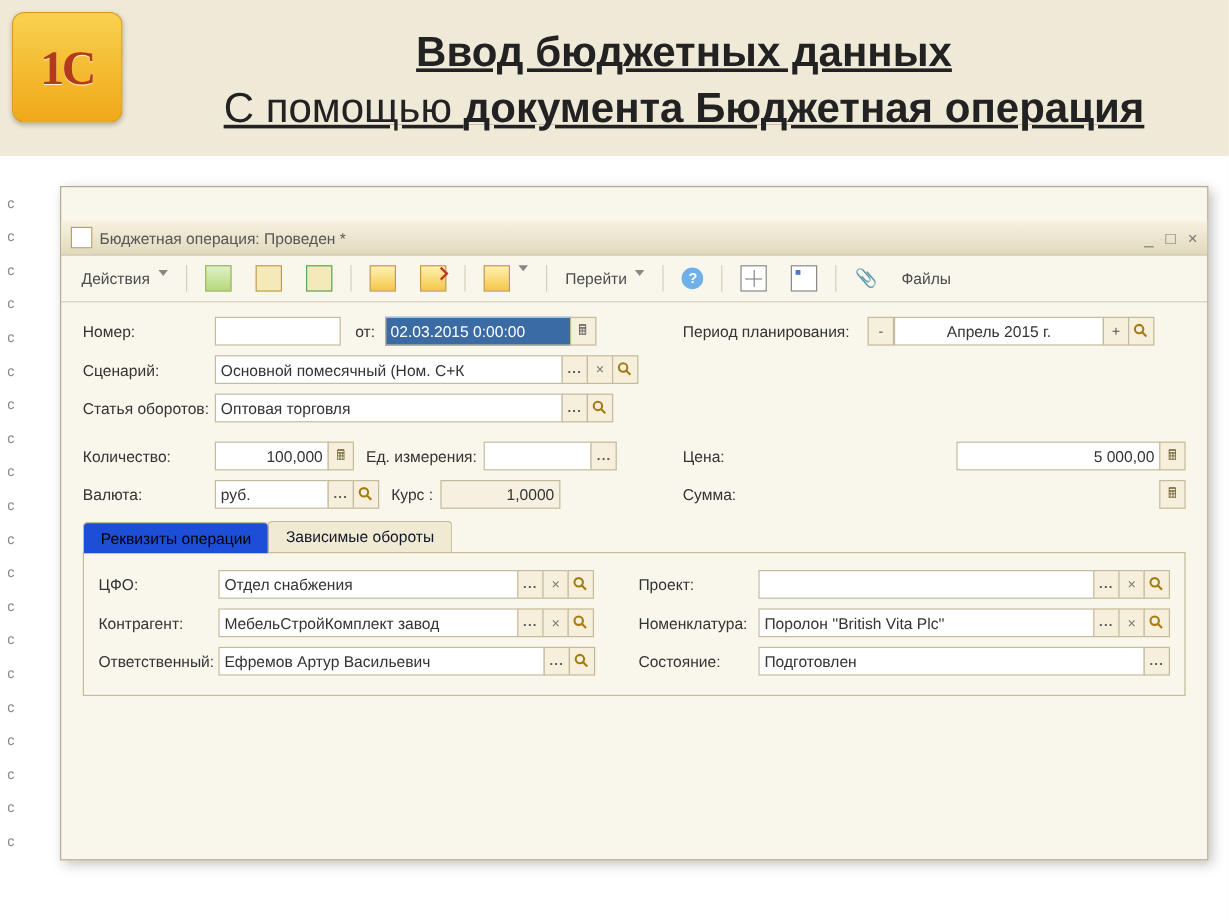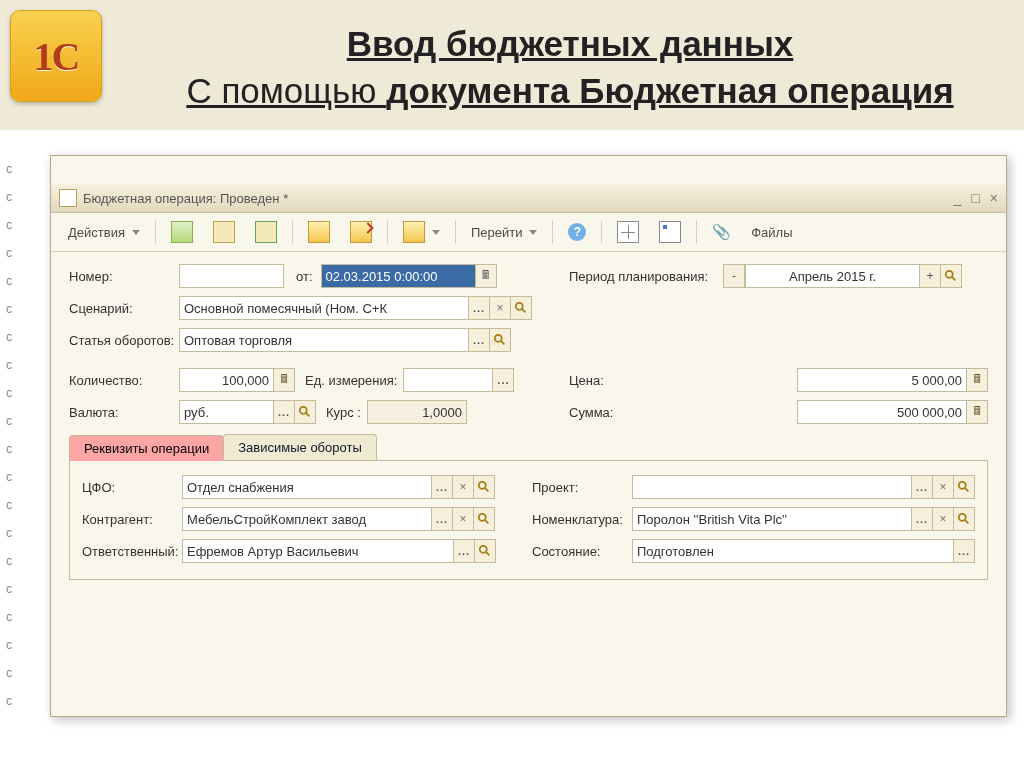--- a/index.html
+++ b/index.html
@@ -23,21 +23,21 @@
               border-bottom:1px solid #c8bfa0; display:flex; align-items:center; padding:0 8px;
               color:#555; font-size:13px;margin-top:28px; }
   .titlebar .ti { width:16px; height:16px; margin-right:6px; display:inline-block;
                   background:#fff; border:1px solid #b8a05a; }
   .winbtns { margin-left:auto; display:flex; gap:10px; color:#777; font-size:14px; }
   .winbtns span { cursor:default; }
 
   .toolbar { height:38px; border-bottom:1px solid #d7cfb5;
              display:flex; align-items:center; padding:0 8px; gap:2px; font-size:13px; }
   .tbtn { padding:3px 8px; color:#4b4b4b; border:1px solid transparent; border-radius:3px;
-          display:flex; align-items:center; gap:4px; }
+          display:flex; align-items:flex-start; gap:4px; }
   .ticon { width:20px; height:20px; display:inline-block; position:relative; }
   .ic-new  { background:linear-gradient(180deg,#dff0c8,#b5d97a); border:1px solid #8aae4f; }
   .ic-back { background:#f4e9b8; border:1px solid #c0a050; }
   .ic-ref  { background:#f4e9b8; border:1px solid #59a659; }
   .ic-docA { background:linear-gradient(180deg,#fff2b3,#f4c64a); border:1px solid #c2973e; }
   .ic-docB { background:linear-gradient(180deg,#fff2b3,#f4c64a); border:1px solid #c2973e; }
   .ic-docB:after { content:""; position:absolute; right:-1px; top:2px; width:6px; height:6px;
                    border:2px solid #c0392b; border-left:none; border-bottom:none; transform:rotate(45deg);}
   .ic-grid { background:#fff; border:1px solid #888; }
   .ic-grid:before { content:""; position:absolute; left:3px; right:3px; top:50%; border-top:1px solid #888; }
@@ -63,21 +63,21 @@
             display:flex; align-items:center; justify-content:center; font-size:12px; color:#555;
             box-sizing:border-box; margin-left:-1px; cursor:pointer; }
   .btn-sq svg { width:14px; height:14px; }
   .magnify svg { stroke:#a57b11; fill:none; stroke-width:2; }
   .calc { color:#6b5c2e; }
   .static-blue { color:#2a5ea8; }
 
   .tabs { display:flex; margin-top:10px; }
   .tab { padding:5px 14px; border:1px solid #c4bb9c; border-bottom:none; background:#f1ead2;
          font-size:13px; margin-right:-1px; border-radius:4px 4px 0 0; color:#0f172a; }
-  .tab.active { background:#fca5a5; position:relative; top:1px; color:#000; }
+  .tab.active { background:#1d4ed8; position:relative; top:1px; color:#000; }
   .tab-body { border:1px solid #c4bb9c; padding:14px 12px 8px 12px; background:#f9f6ec; }
 
   .ellipsis { font-weight:bold; letter-spacing:1px; font-size:11px; color:#555; }
   .x-mark { font-size:12px; color:#777; }
 </style>
 </head>
 <body>
 
 <div class="slide">
   <div class="header-band"></div>
@@ -247,21 +247,20 @@
                   <circle cx="6" cy="6" r="4"></circle>
                   <line x1="9" y1="9" x2="13" y2="13"></line>
                 </svg>
               </div>
             <span class="lbl" style="margin:0 6px 0 10px">Курс :</span>
             <div class="fld" style="width:100px;justify-content:flex-end;background:#f5f0df">1,0000</div>
           </div>
           <div class="right-col">
             <span class="lbl" style="width:65px">Сумма:</span>
             <div style="flex:1"></div>
-            <div class="fld" style="width:170px;justify-content:flex-end">500 000,00</div>
             <div class="btn-sq calc">🖩</div>
           </div>
         </div>
 
         <div class="tabs">
           <div class="tab active">Реквизиты операции</div>
           <div class="tab">Зависимые обороты</div>
         </div>
         <div class="tab-body">
 

